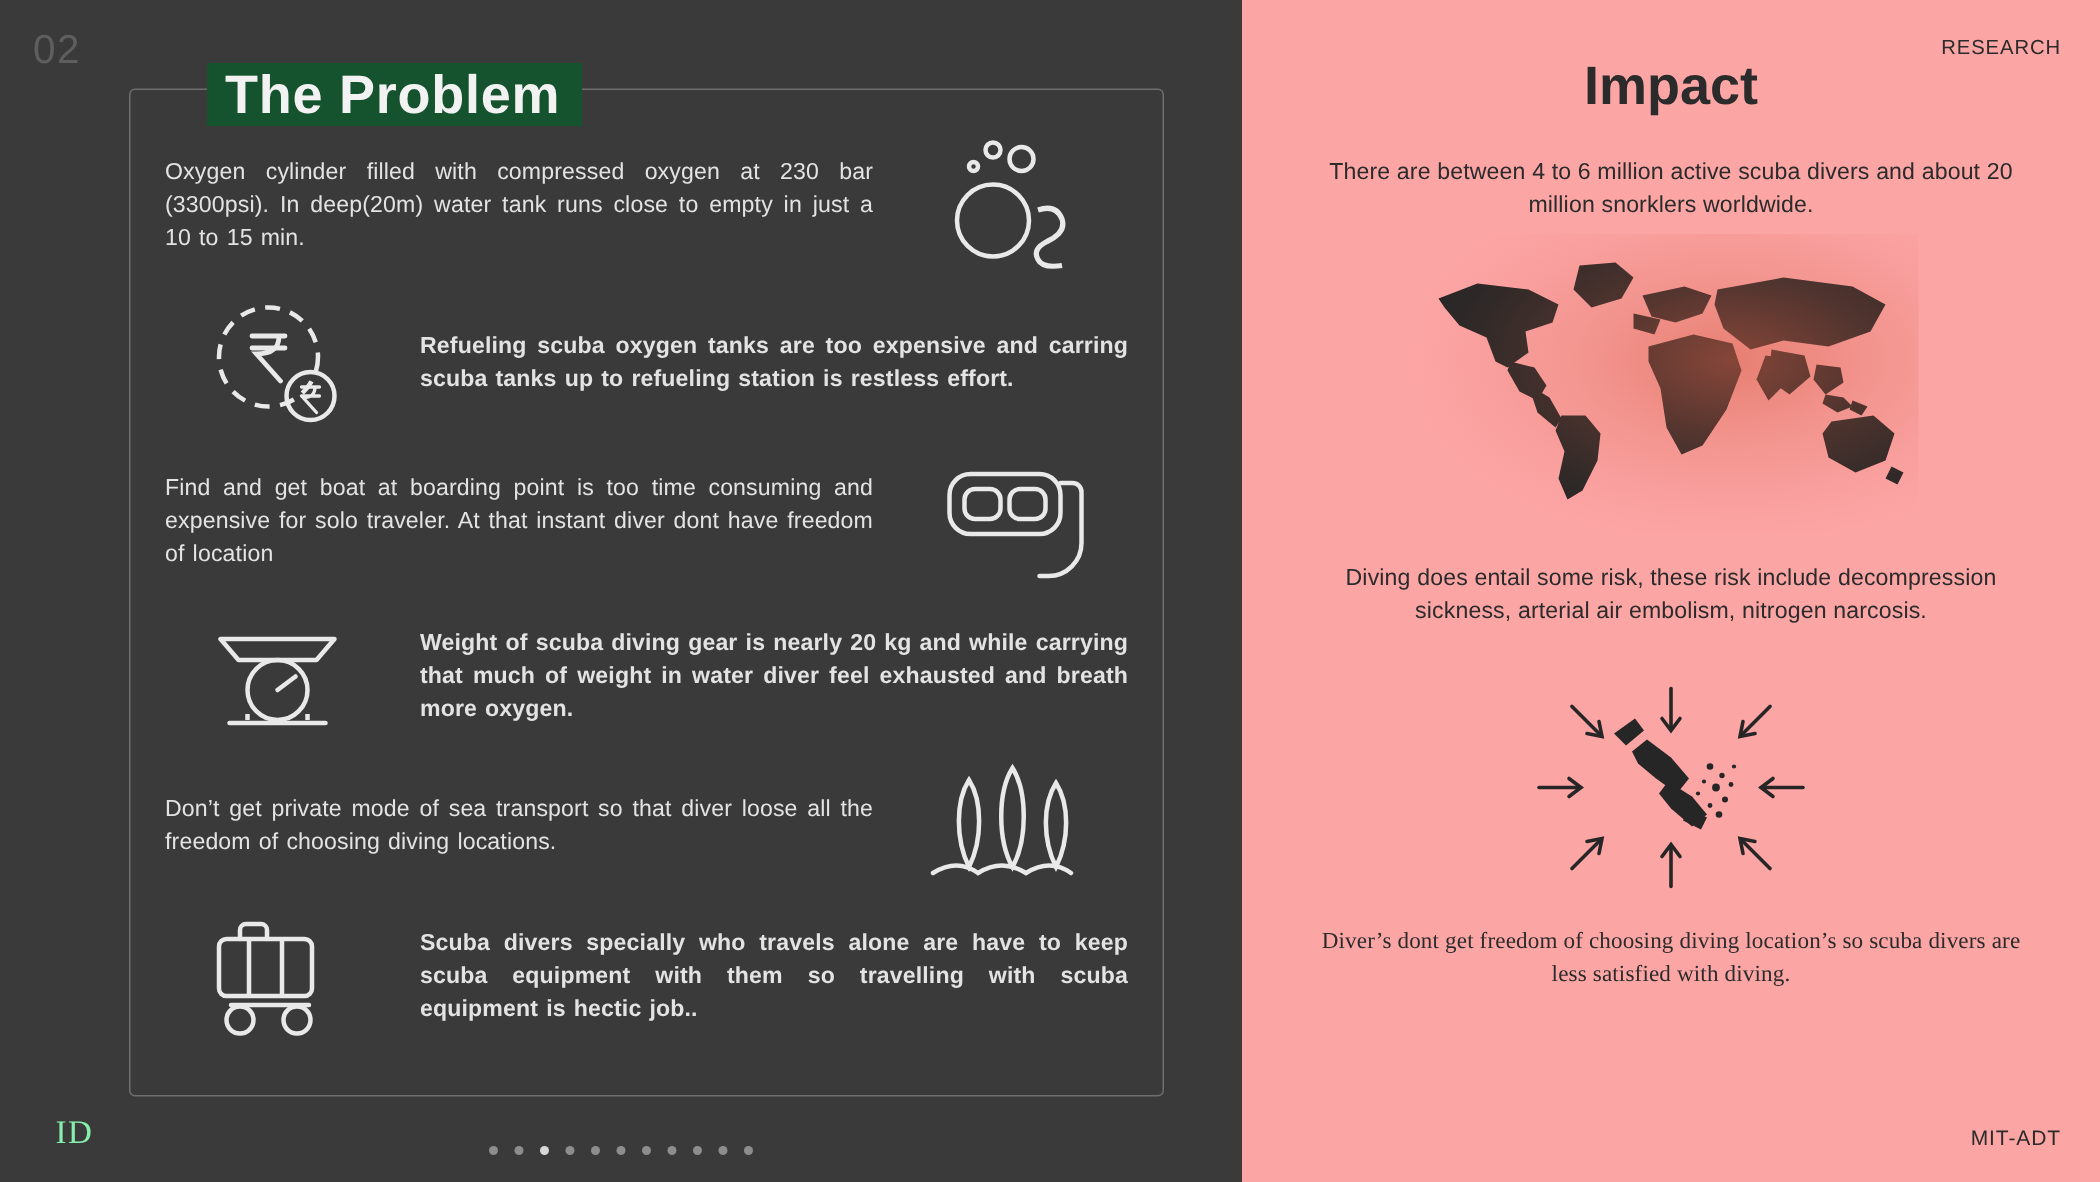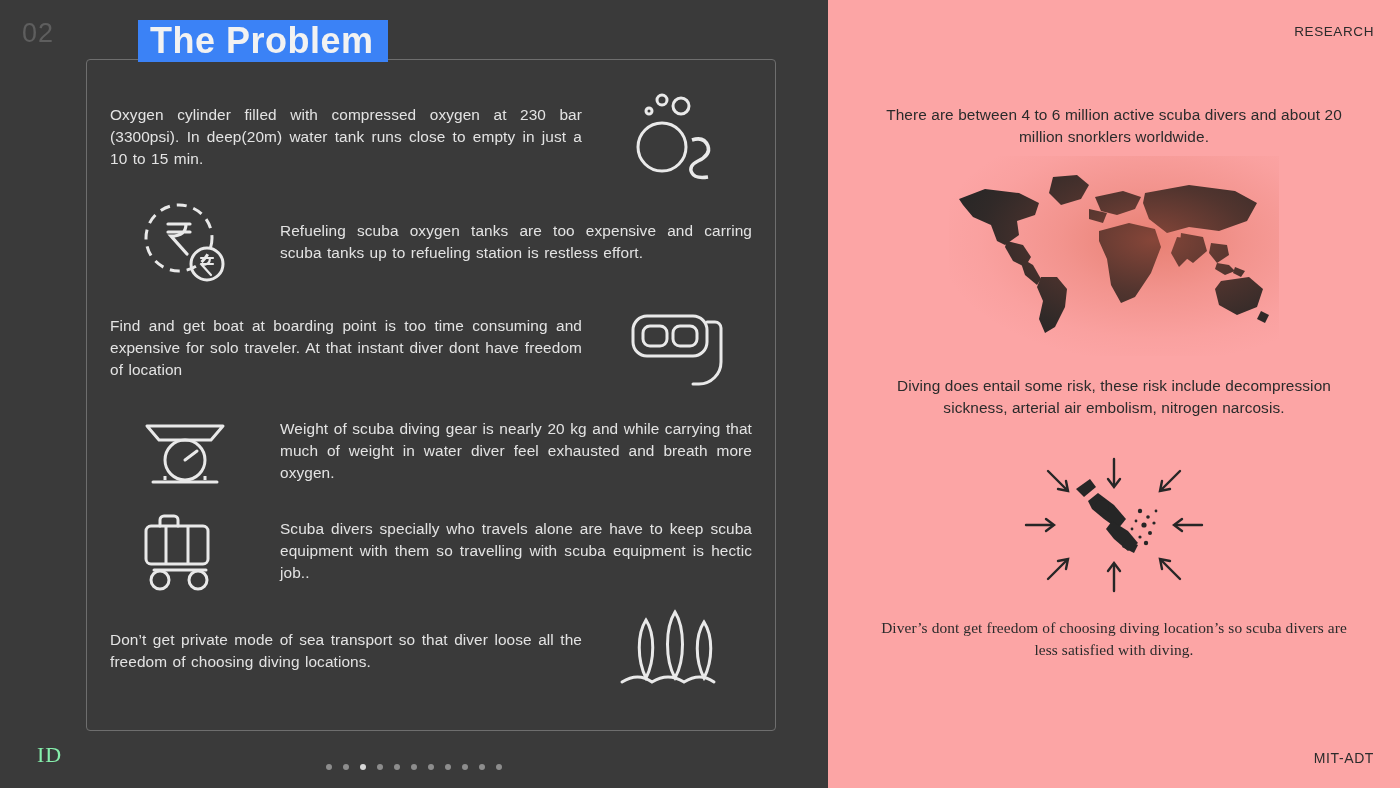--- a/index.html
+++ b/index.html
@@ -39,22 +39,22 @@
   }
   .problem-box {
     position: absolute;
     left: 86px; top: 59px;
     width: 690px; height: 672px;
     border: 1px solid #6e6e6e;
     border-radius: 4px;
   }
   .problem-title {
     position: absolute;
-    left: 138px; top: 20px;
-    background: #3b82f6;
+    left: 138px; top: 42px;
+    background: #14532d;
     padding: 0 14px 0 12px;
     font-size: 36px;
     font-weight: bold;
     color: #f2f2f2;
     letter-spacing: 0.5px;
     z-index: 3;
     white-space: nowrap;
   }
   .rows {
     position: absolute;
@@ -72,21 +72,21 @@
   .row .txt {
     flex: 1 1 auto;
     font-size: 15.4px;
     line-height: 1.42;
     color: #e3e3e3;
     text-align: justify;
     letter-spacing: 0.1px;
     word-spacing: 1px;
   }
   .row.icon-right .txt { padding-right: 20px; }
-  .row.icon-left .txt { padding-left: 20px; }
+  .row.icon-left .txt { padding-left: 20px; font-weight: bold; }
   .row .ico {
     flex: 0 0 150px;
     height: 92px;
     display: flex;
     align-items: center;
     justify-content: center;
   }
   .r1 .ico { height: 90px; }
   .r2 .ico { height: 92px; }
   .r3 .ico { height: 92px; }
@@ -222,46 +222,46 @@
           <svg width="100" height="86" viewBox="0 0 100 86" fill="none" stroke="#e9e9e9" stroke-width="3">
             <path d="M12 18 h76 l-12 14 h-52 z" stroke-linejoin="round"></path>
             <circle cx="50" cy="52" r="20"></circle>
             <path d="M50 52 l12 -9" stroke-linecap="round"></path>
             <path d="M18 74 h64" stroke-linecap="round"></path>
             <path d="M30 72 v-4 M70 72 v-4"></path>
           </svg>
         </div>
       </div>
 
+      <div class="row icon-right r5">
+        <div class="txt">Don’t get private mode of sea transport so that  diver loose all the freedom of choosing diving locations.</div>
+        <div class="ico">
+          <svg width="130" height="86" viewBox="0 0 130 86" fill="none" stroke="#e9e9e9" stroke-width="3">
+            <path d="M34 12 c9 14 9 40 0 58 c-9 -18 -9 -44 0 -58 z"></path>
+            <path d="M63 4 c10 16 10 48 0 66 c-10 -18 -10 -50 0 -66 z"></path>
+            <path d="M92 14 c9 14 9 38 0 56 c-9 -18 -9 -42 0 -56 z"></path>
+            <path d="M10 74 q16 -10 30 0 q16 -10 32 0 q16 -10 30 0" stroke-linecap="round"></path>
+          </svg>
+        </div>
+      </div>
+
       <div class="row icon-left r6">
         <div class="txt">Scuba divers specially who travels alone are have to keep scuba equipment with them so travelling with scuba equipment is hectic job..</div>
         <div class="ico">
           <svg width="106" height="86" viewBox="0 0 106 86" fill="none" stroke="#e9e9e9" stroke-width="3">
             <path d="M28 18 v-6 a4 4 0 0 1 4 -4 h10 a4 4 0 0 1 4 4 v6" stroke-linecap="round"></path>
             <rect x="14" y="18" width="62" height="38" rx="5"></rect>
             <path d="M34 18 v38 M56 18 v38"></path>
             <path d="M22 62 h52" stroke-linecap="round"></path>
             <circle cx="28" cy="72" r="9"></circle>
             <circle cx="66" cy="72" r="9"></circle>
           </svg>
         </div>
       </div>
 
-      <div class="row icon-right r5">
-        <div class="txt">Don’t get private mode of sea transport so that  diver loose all the freedom of choosing diving locations.</div>
-        <div class="ico">
-          <svg width="130" height="86" viewBox="0 0 130 86" fill="none" stroke="#e9e9e9" stroke-width="3">
-            <path d="M34 12 c9 14 9 40 0 58 c-9 -18 -9 -44 0 -58 z"></path>
-            <path d="M63 4 c10 16 10 48 0 66 c-10 -18 -10 -50 0 -66 z"></path>
-            <path d="M92 14 c9 14 9 38 0 56 c-9 -18 -9 -42 0 -56 z"></path>
-            <path d="M10 74 q16 -10 30 0 q16 -10 32 0 q16 -10 30 0" stroke-linecap="round"></path>
-          </svg>
-        </div>
-      </div>
-
     </div>
 
     <div class="dots">
       <span class="dot"></span>
       <span class="dot"></span>
       <span class="dot active"></span>
       <span class="dot"></span>
       <span class="dot"></span>
       <span class="dot"></span>
       <span class="dot"></span>
@@ -271,20 +271,21 @@
       <span class="dot"></span>
     </div>
 
   </section>
 
   <section class="right-panel">
 
     <div class="research-label">RESEARCH</div>
     <div class="mit-label">MIT-ADT</div>
 
+    <h1 class="impact-title">Impact</h1>
 
     <div class="impact-block impact-text" id="impact-text-1">There are between 4 to 6 million active scuba divers and about 20 million snorklers worldwide.</div>
 
     <div class="impact-block fig" id="impact-map">
       <div class="glow"></div>
       <svg width="330" height="170" viewBox="0 0 330 170">
         <g fill="#262626">
 
           <path d="M10 28 l26 -10 l34 4 l20 10 l-4 12 l-18 6 l2 14 l-14 10 l-8 -4 l-6 -16 l-18 -8 l-10 -12 z"></path>
           <path d="M58 70 l16 4 l8 12 l-6 10 l-12 -6 l-8 -14 z"></path>

